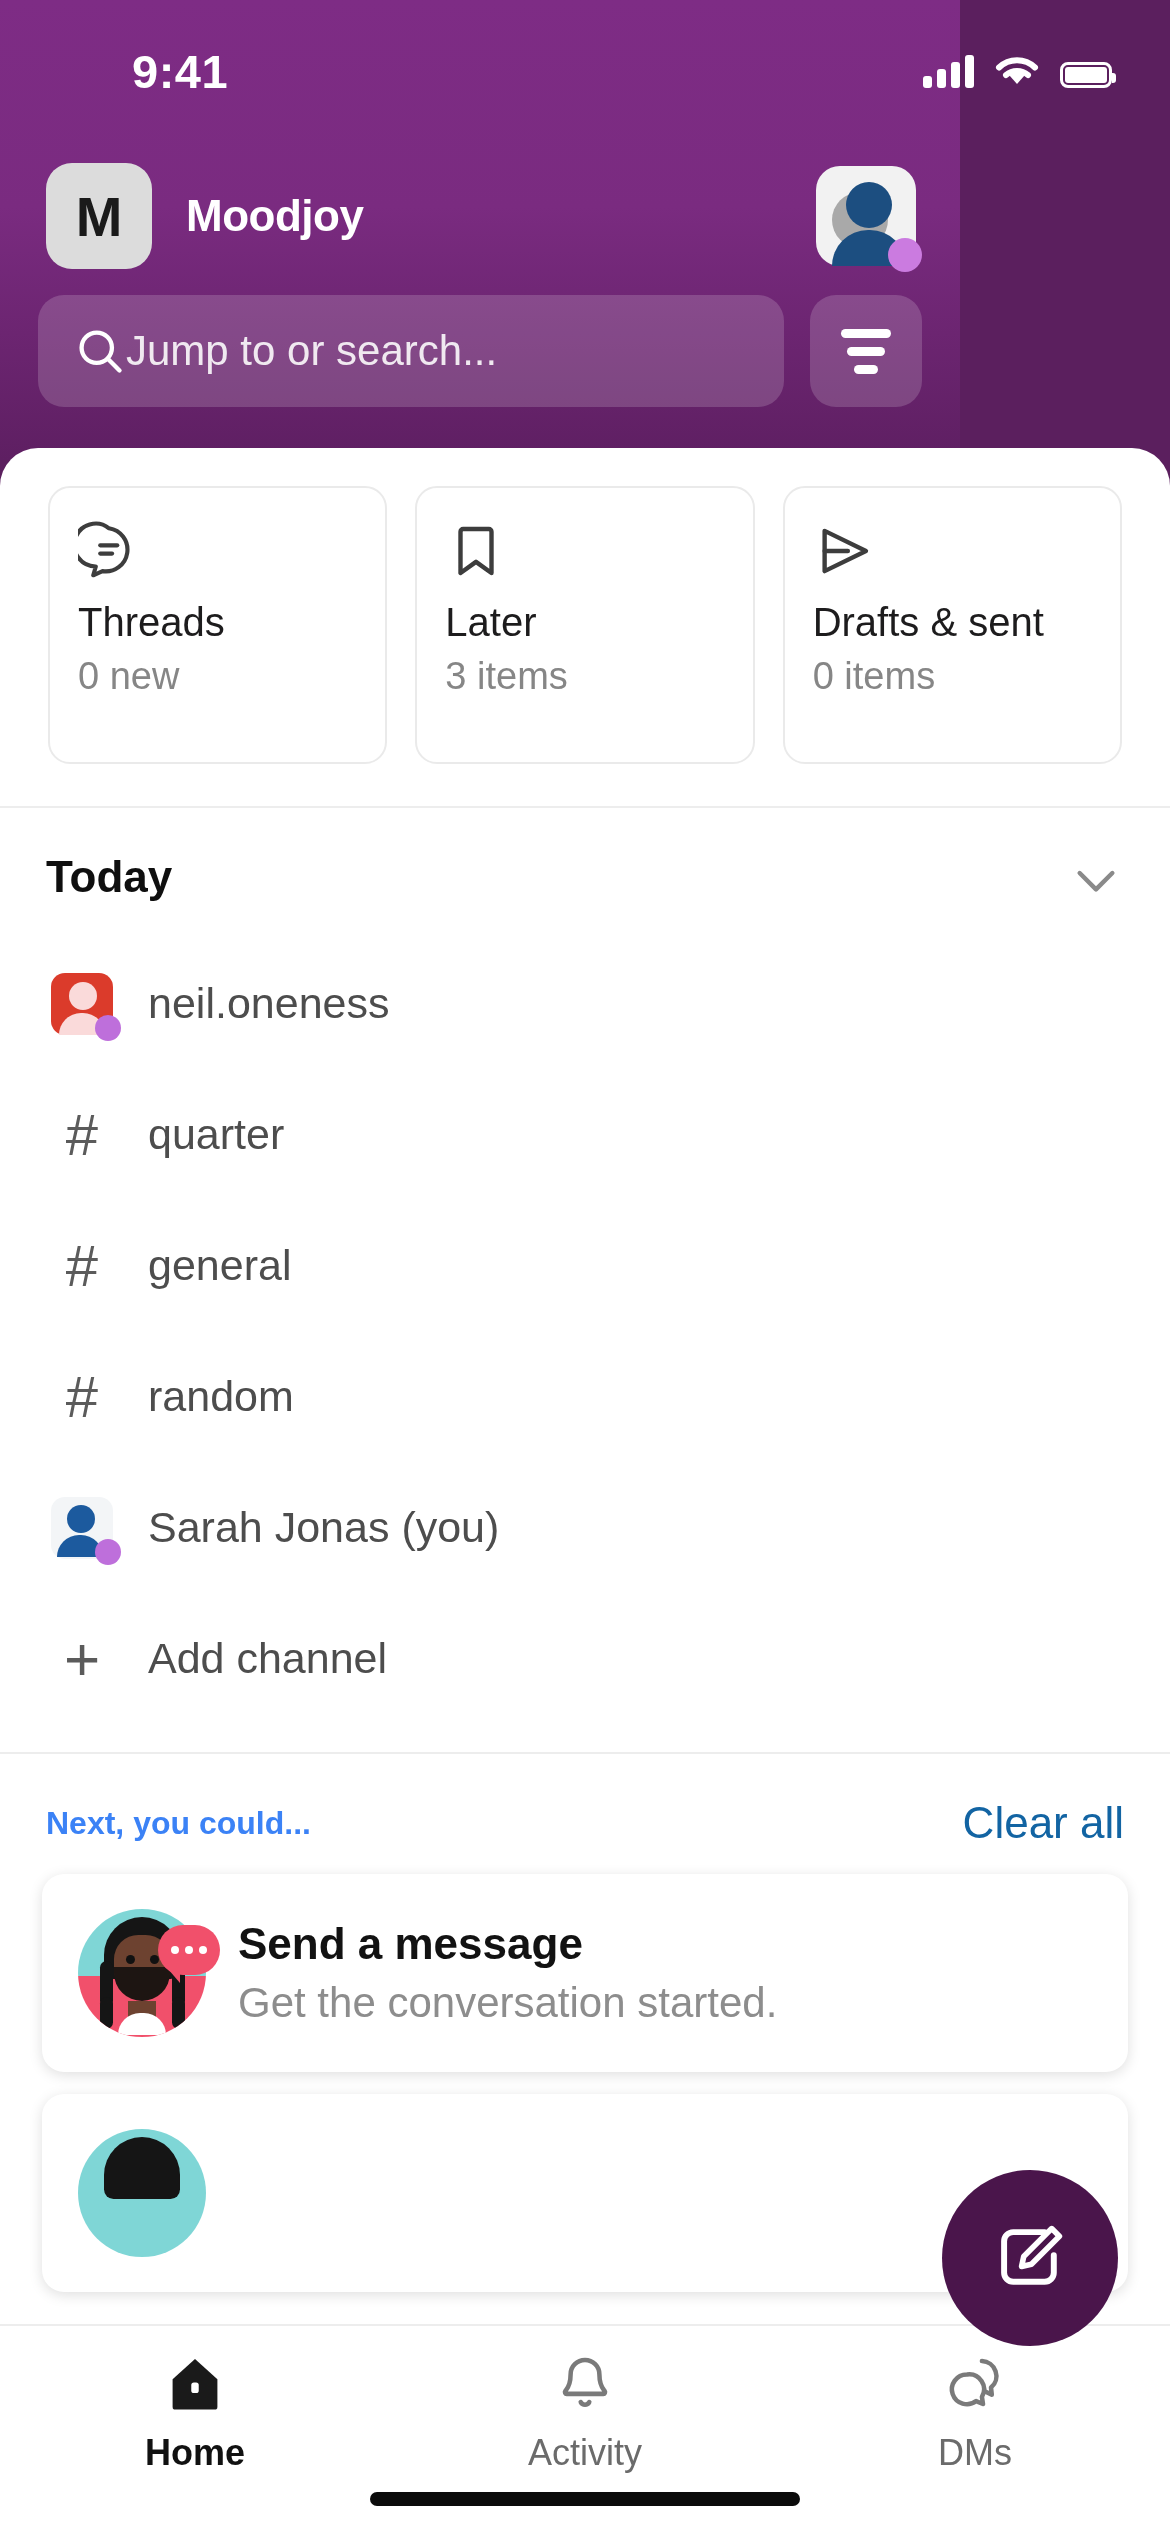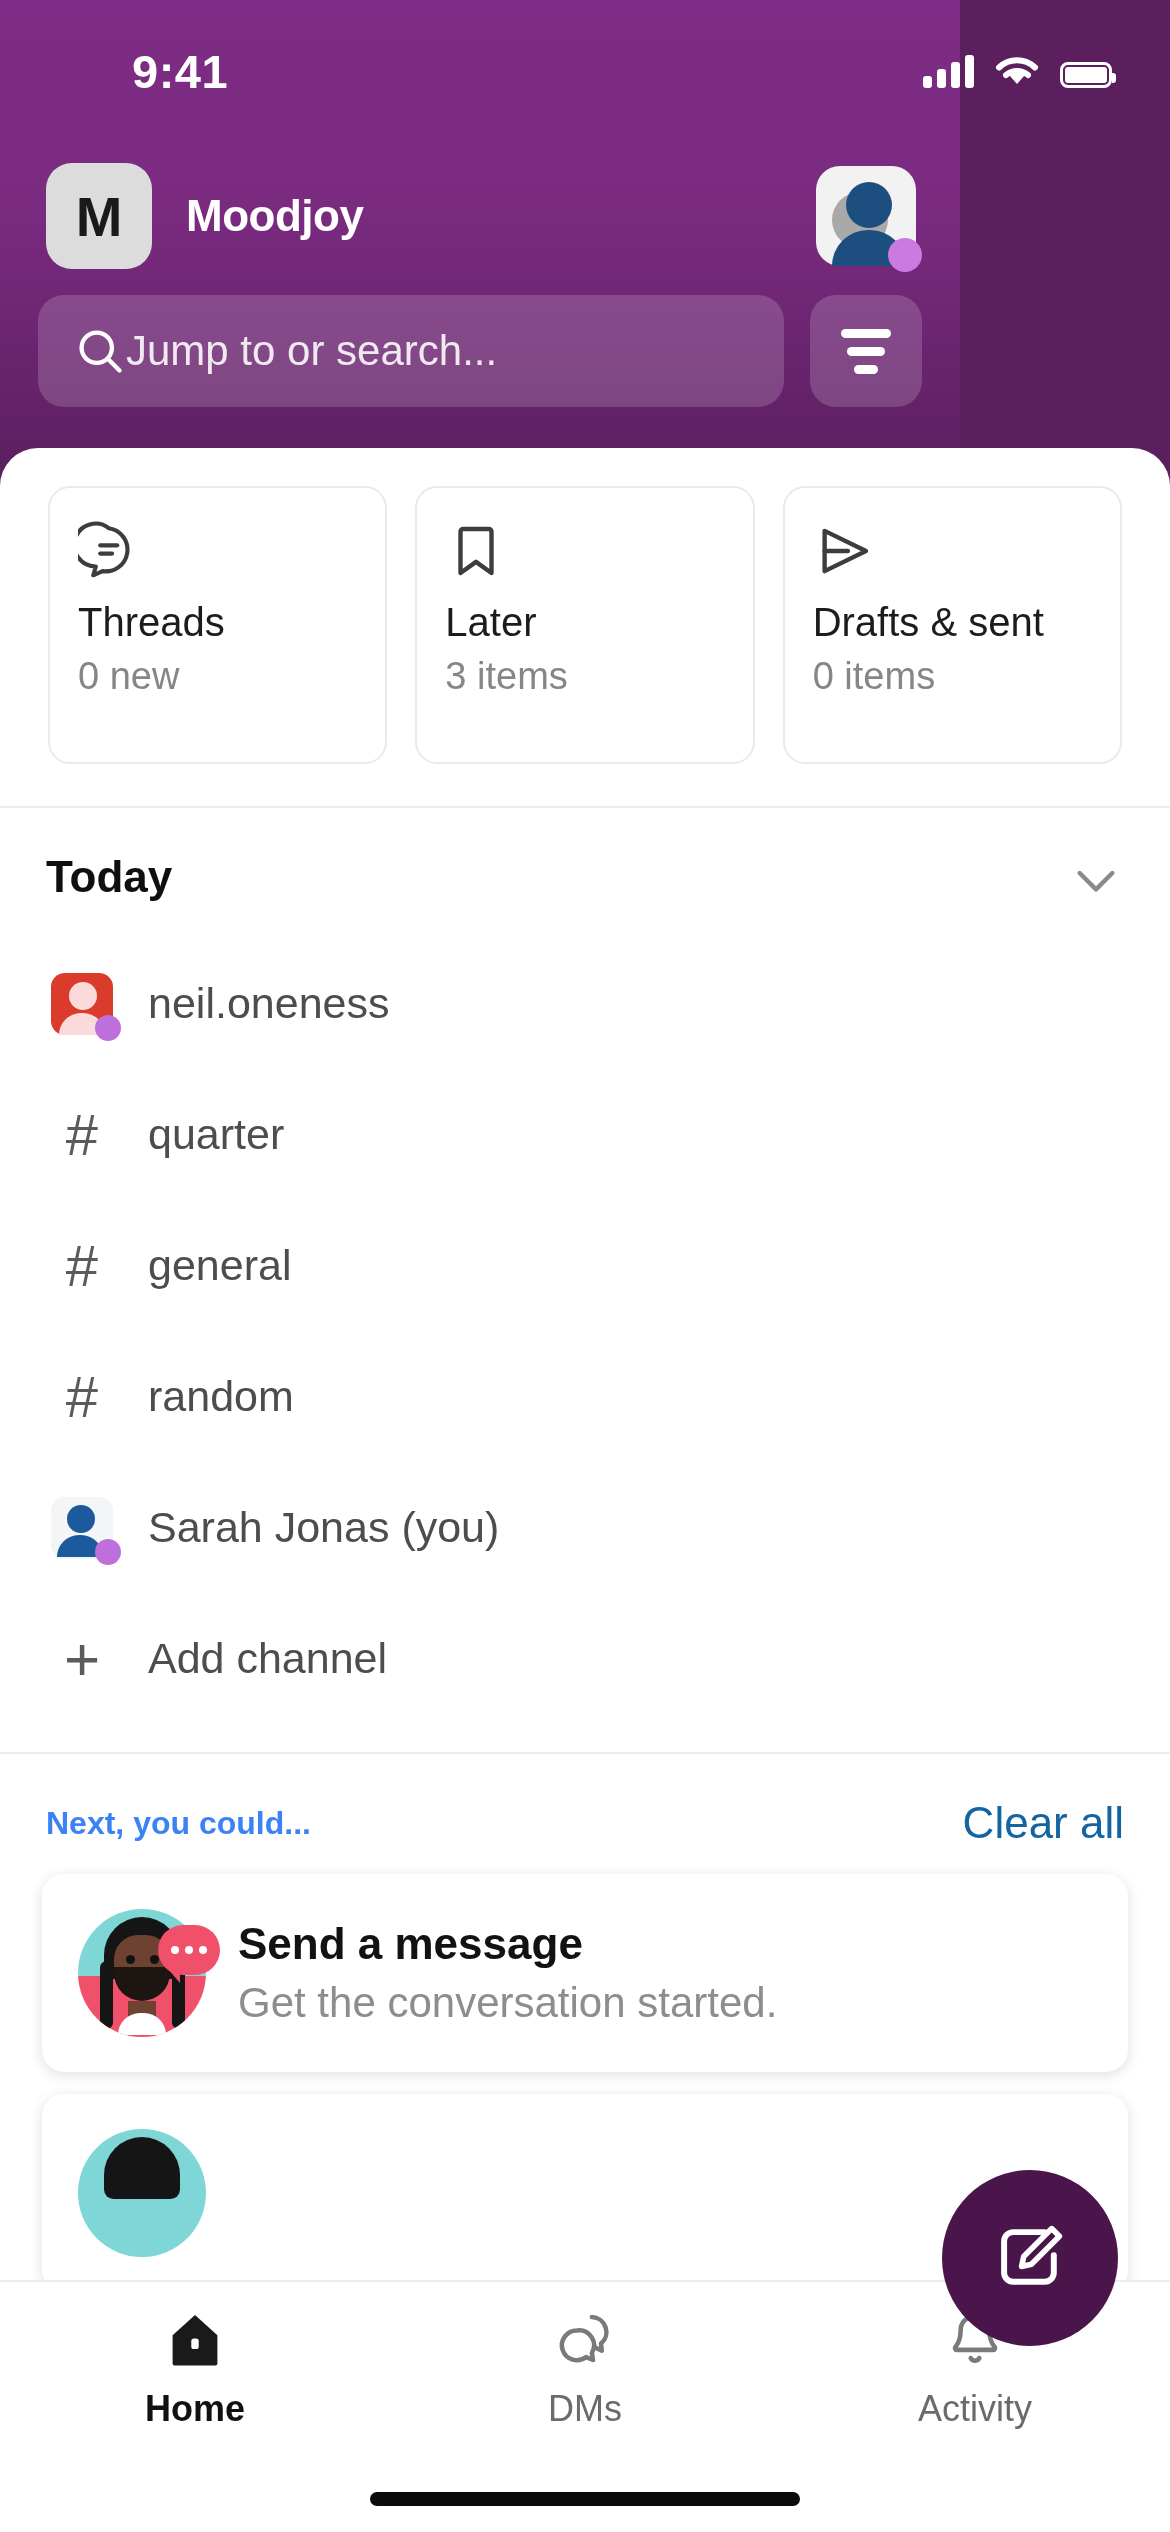--- a/index.html
+++ b/index.html
@@ -238,21 +238,21 @@
   
   .fab{
     position:absolute; right:52px; bottom:186px;
     width:176px; height:176px; border-radius:50%;
     background:#4A154B; display:flex; align-items:center; justify-content:center;
     cursor:pointer; border:none; z-index:30;
   }
 
   
   .tabbar{
-    position:absolute; bottom:0; left:0; width:1170px; height:252px;
+    position:absolute; bottom:0; left:0; width:1170px; height:208px;
     background:#fff; border-top:2px solid #EDEDED; z-index:20;
     display:flex; align-items:flex-start; padding-top:26px;
   }
   .tab{
     flex:1; display:flex; flex-direction:column; align-items:center; gap:16px;
     cursor:pointer;
   }
   .tab .t-label{ font-size:36px; color:#6B6B6B; }
   .tab.active .t-label{ color:#111; font-weight:700; }
   .home-indicator{
@@ -473,28 +473,28 @@
   <div class="tab active">
     <svg width="64" height="64" viewBox="0 0 24 24">
       <path d="M12 2.6 3.6 10.2v10.4a1 1 0 0 0 1 1h14.8a1 1 0 0 0 1-1V10.2Z" fill="#1A1A1A"></path>
       <rect x="10.6" y="11.4" width="2.8" height="4" rx="1" fill="#fff"></rect>
     </svg>
     <div class="t-label">Home</div>
   </div>
 
   <div class="tab">
     <svg width="64" height="64" viewBox="0 0 24 24">
+      <path d="M12 3a5.4 5.4 0 0 0-5.4 5.4c0 4.2-1.5 5.6-2 6.3-.3.4 0 1 .5 1h13.8c.5 0 .8-.6.5-1-.5-.7-2-2.1-2-6.3A5.4 5.4 0 0 0 12 3Z" stroke="#7A7A7A" stroke-width="1.7" fill="none" stroke-linejoin="round"></path>
+      <path d="M10.4 18.8a1.8 1.8 0 0 0 3.2 0" stroke="#7A7A7A" stroke-width="1.7" fill="none" stroke-linecap="round"></path>
+    </svg>
+    <div class="t-label">Activity</div>
+  </div>
+
+  <div class="tab">
+    <svg width="64" height="64" viewBox="0 0 24 24">
       <path d="M14.6 3.4a5.6 5.6 0 0 1 3.4 9.9l.3 2.7-2.5-1.2" stroke="#7A7A7A" stroke-width="1.7" fill="none" stroke-linecap="round" stroke-linejoin="round"></path>
       <path d="M9 8.4a5.6 5.6 0 1 0 3.4 10l2.6 1.1-.4-2.7A5.6 5.6 0 0 0 9 8.4Z" stroke="#7A7A7A" stroke-width="1.7" fill="none" stroke-linejoin="round"></path>
     </svg>
     <div class="t-label">DMs</div>
   </div>
 
-  <div class="tab">
-    <svg width="64" height="64" viewBox="0 0 24 24">
-      <path d="M12 3a5.4 5.4 0 0 0-5.4 5.4c0 4.2-1.5 5.6-2 6.3-.3.4 0 1 .5 1h13.8c.5 0 .8-.6.5-1-.5-.7-2-2.1-2-6.3A5.4 5.4 0 0 0 12 3Z" stroke="#7A7A7A" stroke-width="1.7" fill="none" stroke-linejoin="round"></path>
-      <path d="M10.4 18.8a1.8 1.8 0 0 0 3.2 0" stroke="#7A7A7A" stroke-width="1.7" fill="none" stroke-linecap="round"></path>
-    </svg>
-    <div class="t-label">Activity</div>
-  </div>
-
   <div class="home-indicator"></div>
 </div>
 
 </body></html>

